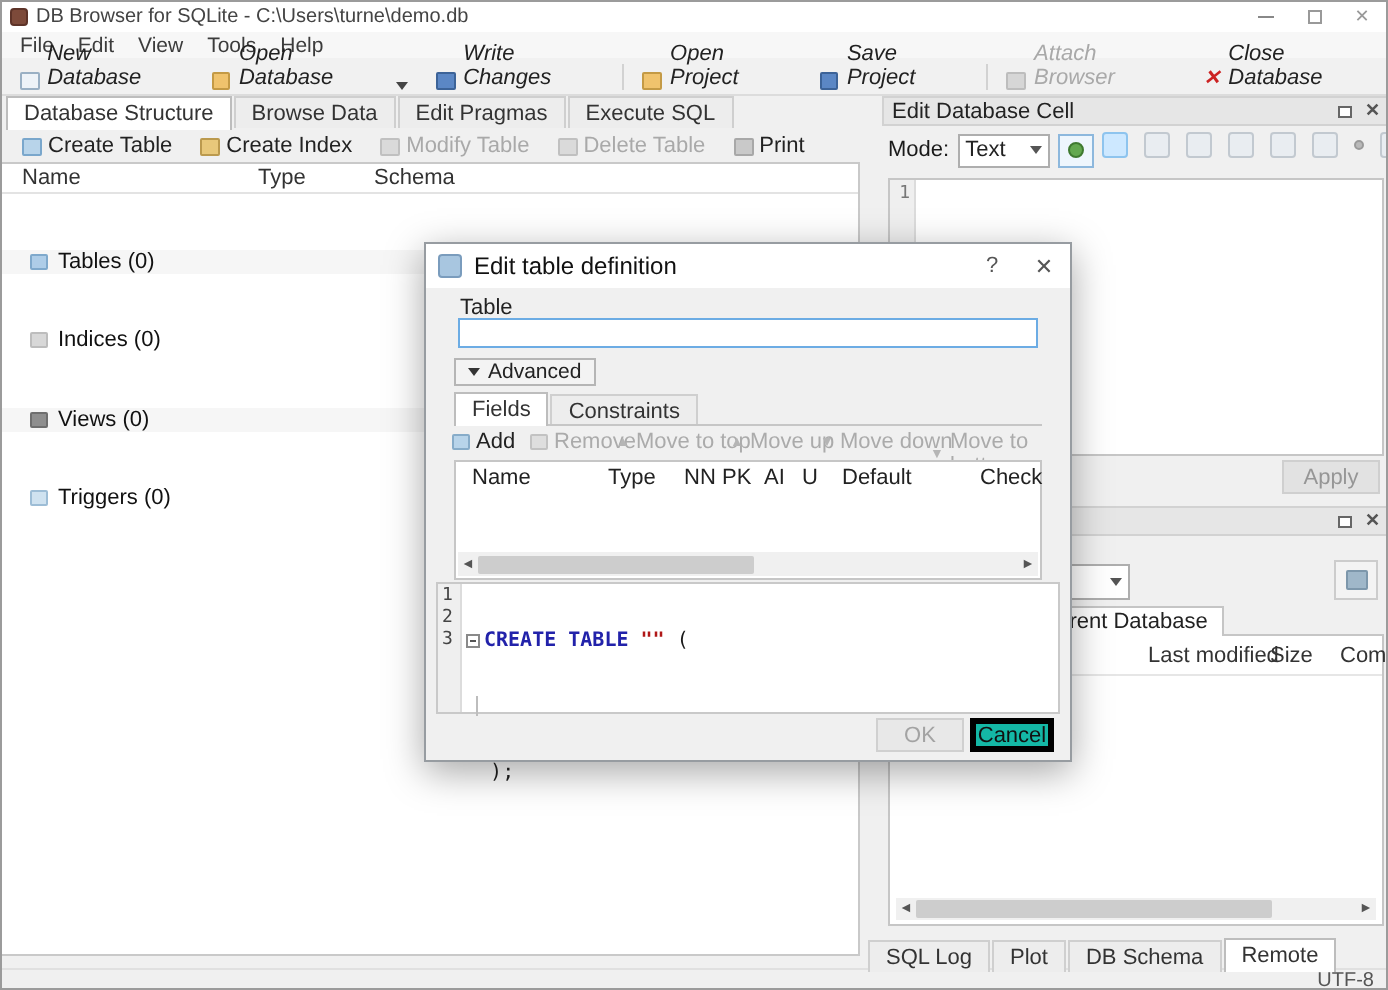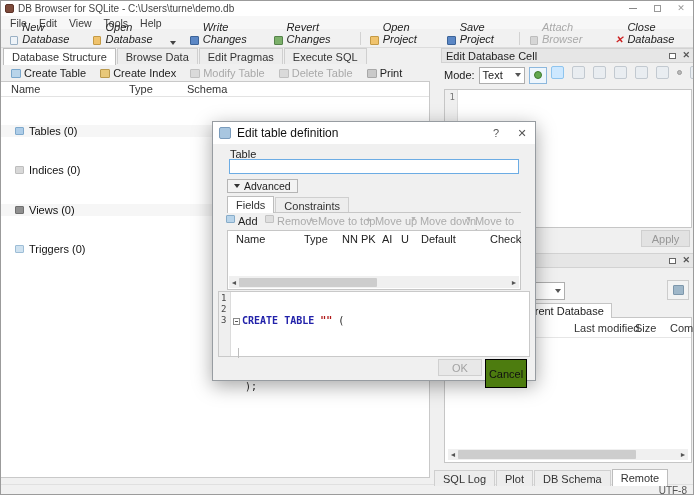--- a/index.html
+++ b/index.html
@@ -111,41 +111,41 @@
   .dlg-title-text{font-size:12px;color:#111;}
   .dlg-ctrl{margin-left:auto;display:flex;}
   .dlg-ctrl span{width:26px;height:22px;display:flex;align-items:center;justify-content:center;color:#555;font-size:11px;}
   .dlg-label{position:absolute;left:17px;top:26px;color:#222;}
   .dlg-input{position:absolute;left:16px;top:37px;width:290px;height:15px;border:1px solid #6cace4;background:#fff;outline:none;font-family:"Liberation Sans",sans-serif;font-size:11px;padding:0 2px;}
   .adv-btn{position:absolute;left:14px;top:57px;height:14px;padding:0 6px;background:#f3f3f3;border:1px solid #b5b5b5;display:flex;align-items:center;gap:4px;color:#222;font-size:10.5px;}
   .adv-arr{width:0;height:0;border-left:3px solid transparent;border-right:3px solid transparent;border-top:4px solid #333;}
   .dlg-tabs{position:absolute;left:14px;top:76px;height:15px;display:flex;align-items:flex-end;}
   .dlg-tabline{position:absolute;left:14px;top:90px;width:294px;height:1px;background:#c6c6c6;}
   .fields-toolbar{position:absolute;left:0;top:93px;height:13px;width:322px;color:#222;}
-  .ft-item{position:absolute;display:flex;gap:3px;}
+  .ft-item{position:absolute;display:flex;align-items:center;gap:3px;}
   .ft-item.disabled{color:#ababab;}
   .ft-add{left:13px;} .ft-remove{left:52px;} .ft-top{left:95px;} .ft-up{left:152px;} .ft-down{left:197px;} .ft-bottom{left:252px;}
   .mini-ic{width:9px;height:8px;border-radius:1px;background:#b8d4ea;border:1px solid #87acc9;}
   .mini-ic.gray{background:#dedede;border-color:#c2c2c2;}
   .mini-arr{font-size:7px;color:#b5b5b5;line-height:7px;}
   .fields-table{position:absolute;left:14px;top:108px;width:294px;height:60px;background:#fff;border:1px solid #c6c6c6;}
   .fcols{position:relative;height:16px;color:#222;}
   .fcols span{position:absolute;top:2px;}
   .fc0{left:8px;}.fc1{left:76px;}.fc2{left:114px;}.fc3{left:133px;}.fc4{left:154px;}.fc5{left:173px;}.fc6{left:193px;text-align:right;}.fc7{left:262px;}
   .ftable-scroll{position:absolute;left:1px;right:1px;bottom:1px;height:12px;background:#f0f0f0;display:flex;align-items:center;}
   .sql-box{position:absolute;left:5px;top:169px;width:312px;height:66px;background:#fff;border:1px solid #c9c9c9;display:flex;font-family:"DejaVu Sans Mono",monospace;font-size:10px;}
   .sql-gutter{width:12px;background:#efefef;border-right:1px solid #dcdcdc;color:#444;font-size:9px;text-align:left;padding:1px 1px 0 2px;line-height:11px;}
   .sql-code{padding:1px 0 0 2px;line-height:11px;white-space:pre;}
   .fold-box{display:inline-block;width:7px;height:7px;border:1px solid #8a8a8a;background:#fff;position:relative;vertical-align:middle;margin-right:2px;}
   .fold-box::after{content:"";position:absolute;left:1px;right:1px;top:2.5px;height:1px;background:#555;}
   .fold-guide{display:inline-block;width:1px;height:10px;background:#bdbdbd;margin-left:5px;vertical-align:top;}
   .kw{color:#2222aa;font-weight:bold;}
   .strlit{color:#b01818;font-weight:bold;}
   .dlg-ok{position:absolute;left:225px;top:237px;width:44px;height:17px;background:#e8e8e8;border:1px solid #d0d0d0;color:#a3a3a3;display:flex;align-items:center;justify-content:center;}
-  .dlg-cancel{position:absolute;left:272px;top:237px;width:42px;height:29px;background:#4d7c0f;border:1px solid #000000;color:#111;display:flex;align-items:center;justify-content:center;}
+  .dlg-cancel{position:absolute;left:272px;top:237px;width:42px;height:17px;background:#14b8a6;border:3px solid #000000;color:#111;display:flex;align-items:center;justify-content:center;}
 </style>
 </head>
 <body>
 
 <div class="window">
 
   <div class="abs titlebar">
     <span class="app-icon"></span>
     <span class="title-text">DB Browser for SQLite - C:\Users\turne\demo.db</span>
     <div class="win-controls">
@@ -175,24 +175,20 @@
       <span>New Database</span>
     </span>
     <span class="tb-btn">
       <span class="ic ic-folder"></span>
       <span>Open Database</span>
       <span class="dd-arrow"></span>
     </span>
     <span class="tb-btn">
       <span class="ic ic-save"></span>
       <span>Write Changes</span>
-    </span>
-    <span class="tb-btn">
-      <span class="ic ic-revert"></span>
-      <span>Revert Changes</span>
     </span>
     <span class="tb-sep"></span>
     <span class="tb-btn">
       <span class="ic ic-folder"></span>
       <span>Open Project</span>
     </span>
     <span class="tb-btn">
       <span class="ic ic-save"></span>
       <span>Save Project</span>
     </span>

